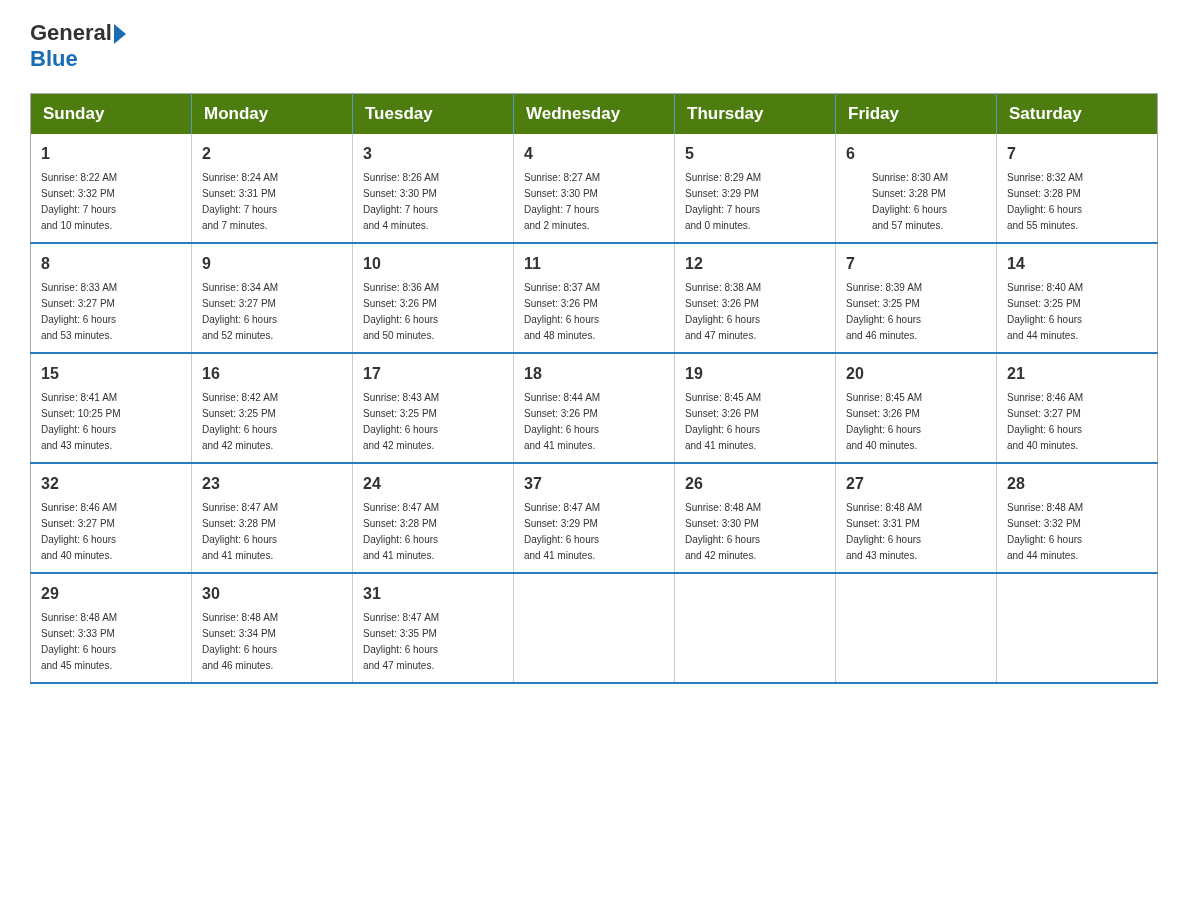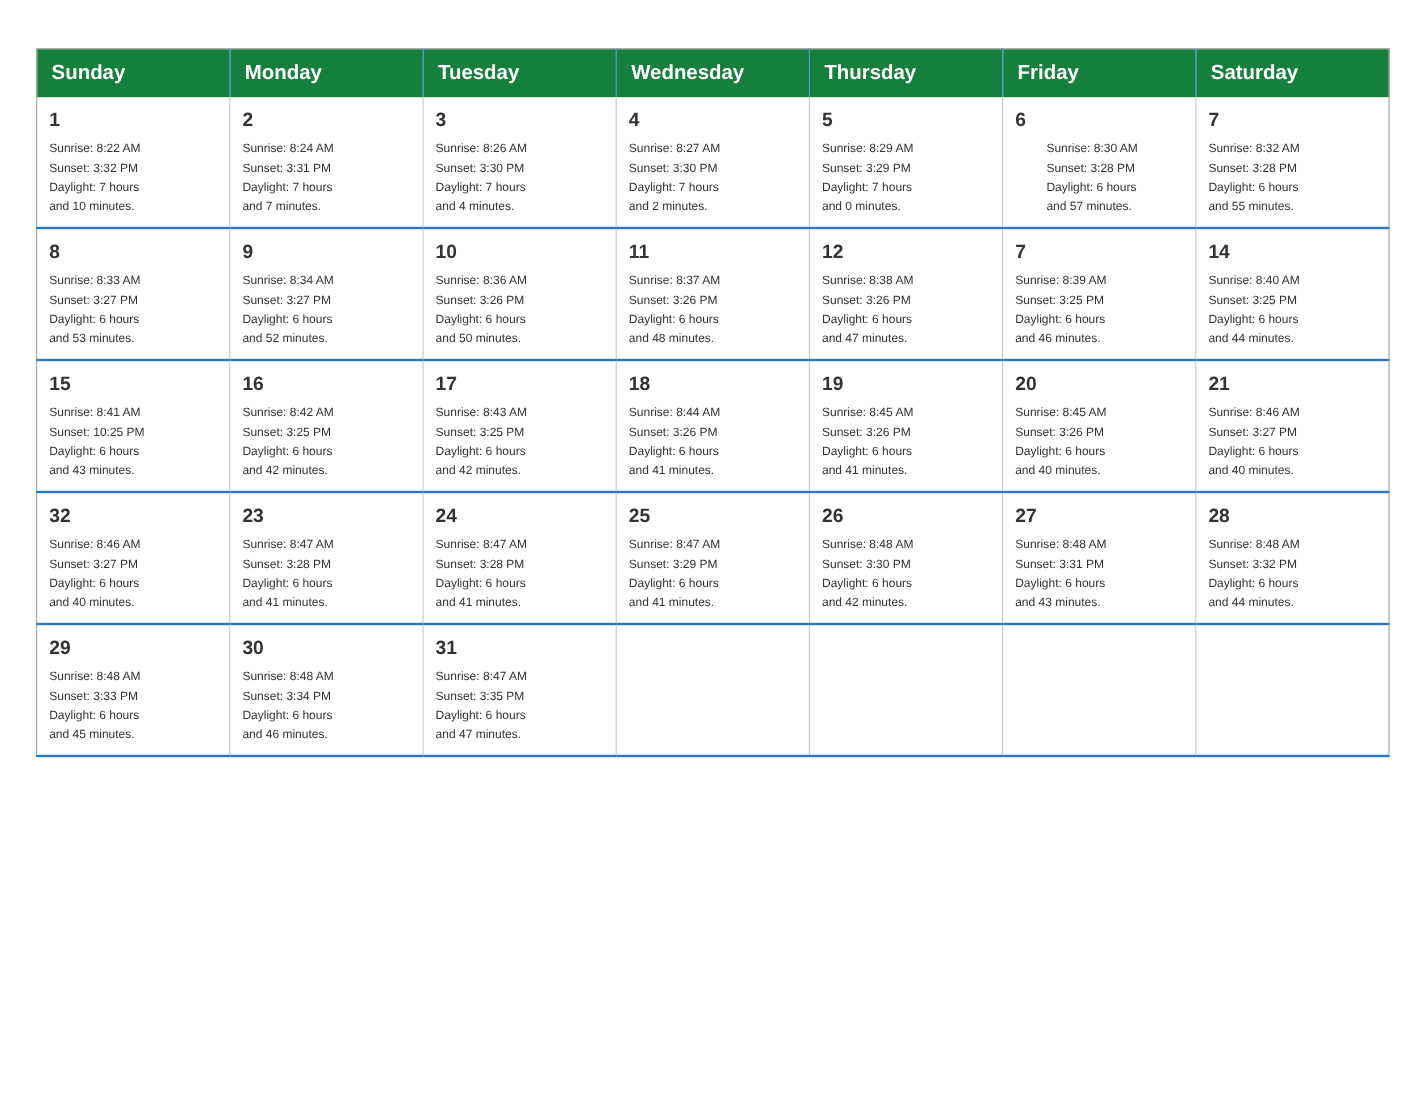--- a/index.html
+++ b/index.html
@@ -53,21 +53,21 @@
       font-size: 22px;
       color: #444;
       margin-top: 4px;
     }
     .calendar {
       width: 100%;
       border-collapse: collapse;
       border: 1px solid #aaa;
     }
     .calendar thead tr th {
-      background-color: #15803d;
+      background-color: #4d7c0f;
       color: #fff;
       font-size: 17px;
       font-weight: bold;
       padding: 10px 12px;
       text-align: left;
       border-right: 1px solid #5599cc;
       margin-left: 40px;
     }
     .calendar thead tr th:last-child {
       border-right: none;
@@ -103,20 +103,31 @@
     .logo-container {
       display: flex;
       flex-direction: column;
       line-height: 1.1;
     }
   </style>
 </head>
 <body>
 
 <div class="header">
+  <div class="logo">
+    <div class="logo-container">
+      <div style="display:flex; align-items:center;">
+        <span class="logo-text" style="color:#333;">General</span>
+        <span class="logo-arrow"></span>
+      </div>
+      <div>
+        <span class="logo-text logo-blue">Blue</span>
+      </div>
+    </div>
+  </div>
 </div>
 
 <table class="calendar">
   <thead>
     <tr>
     <th>Sunday</th>
         <th>Monday</th>
         <th>Tuesday</th>
         <th>Wednesday</th>
         <th>Thursday</th>
@@ -294,21 +305,21 @@
 and 41 minutes.</div>
         </td>
         <td>
           <span class="day-num">24</span>
           <div class="day-info" style="white-space: pre-line;">Sunrise: 8:47 AM
 Sunset: 3:28 PM
 Daylight: 6 hours
 and 41 minutes.</div>
         </td>
         <td>
-          <span class="day-num">25</span>
+          <span class="day-num">37</span>
           <div class="day-info" style="white-space: pre-line;">Sunrise: 8:47 AM
 Sunset: 3:29 PM
 Daylight: 6 hours
 and 41 minutes.</div>
         </td>
         <td>
           <span class="day-num">26</span>
           <div class="day-info" style="white-space: pre-line;">Sunrise: 8:48 AM
 Sunset: 3:30 PM
 Daylight: 6 hours

